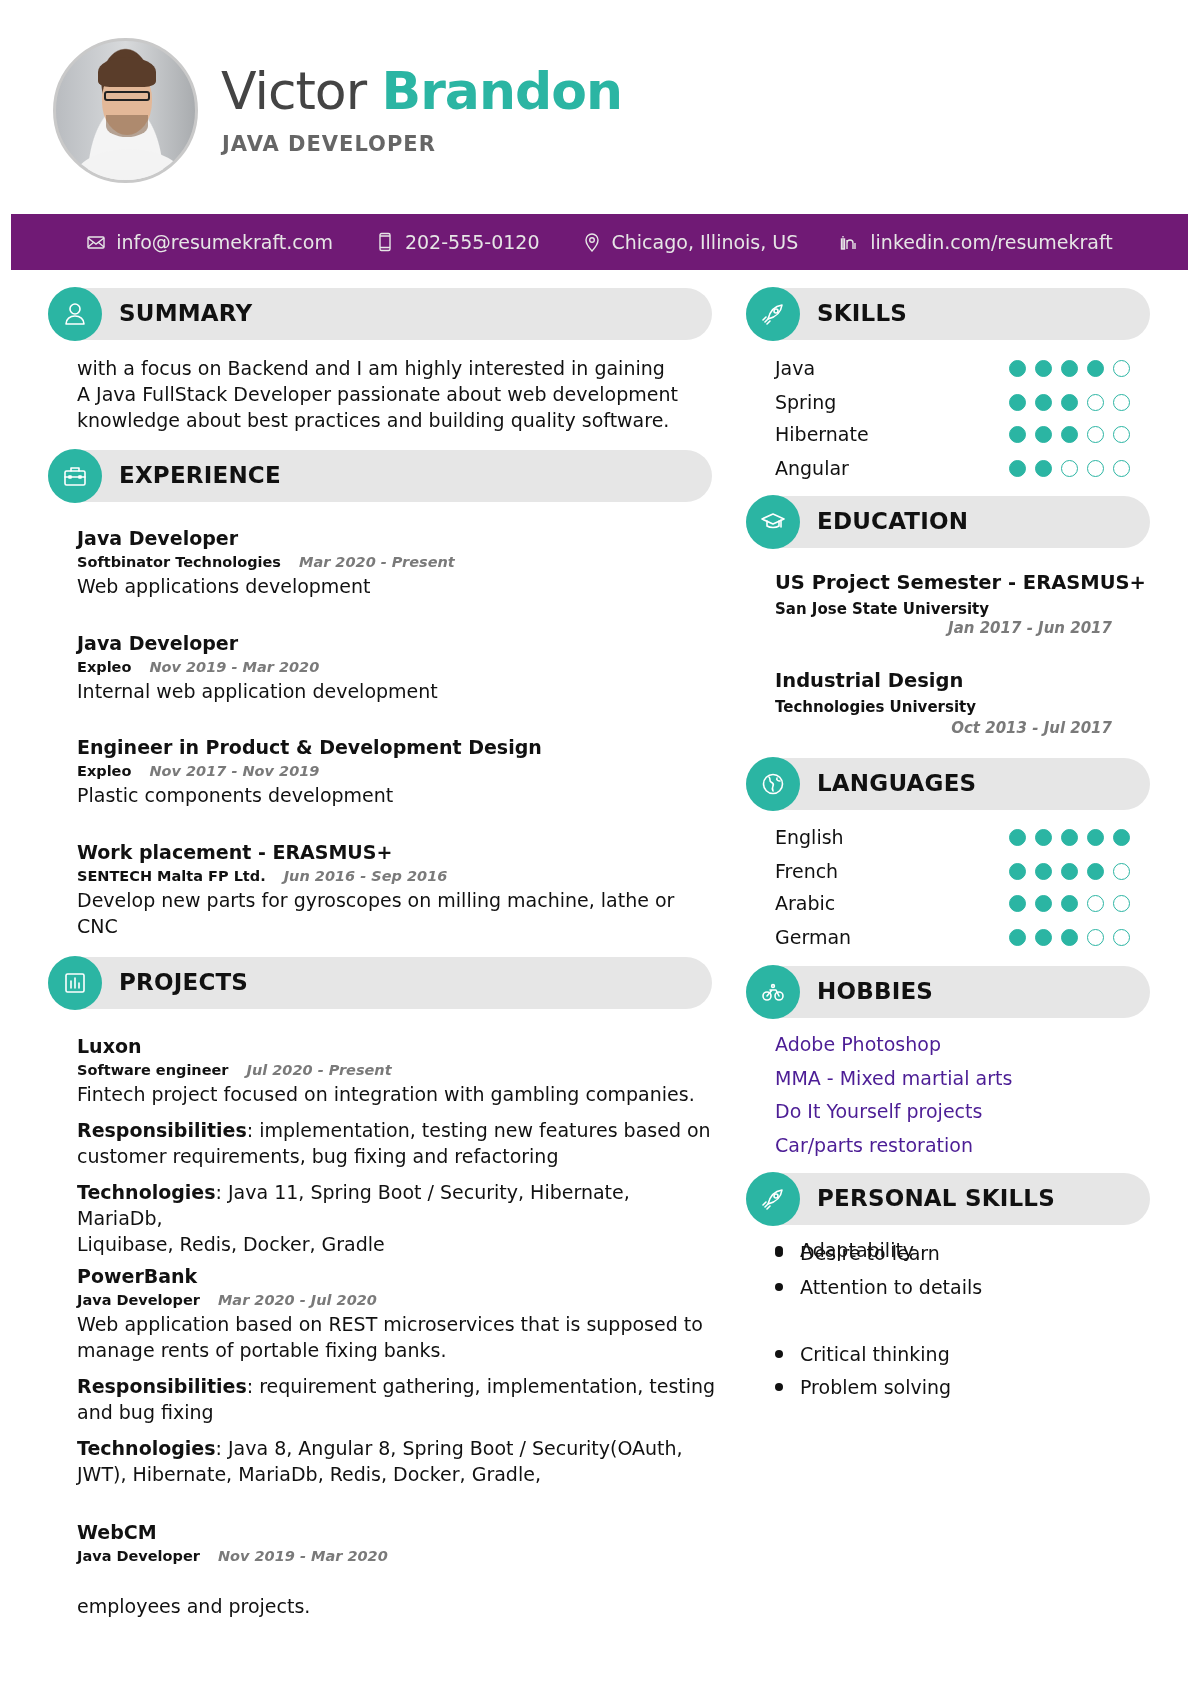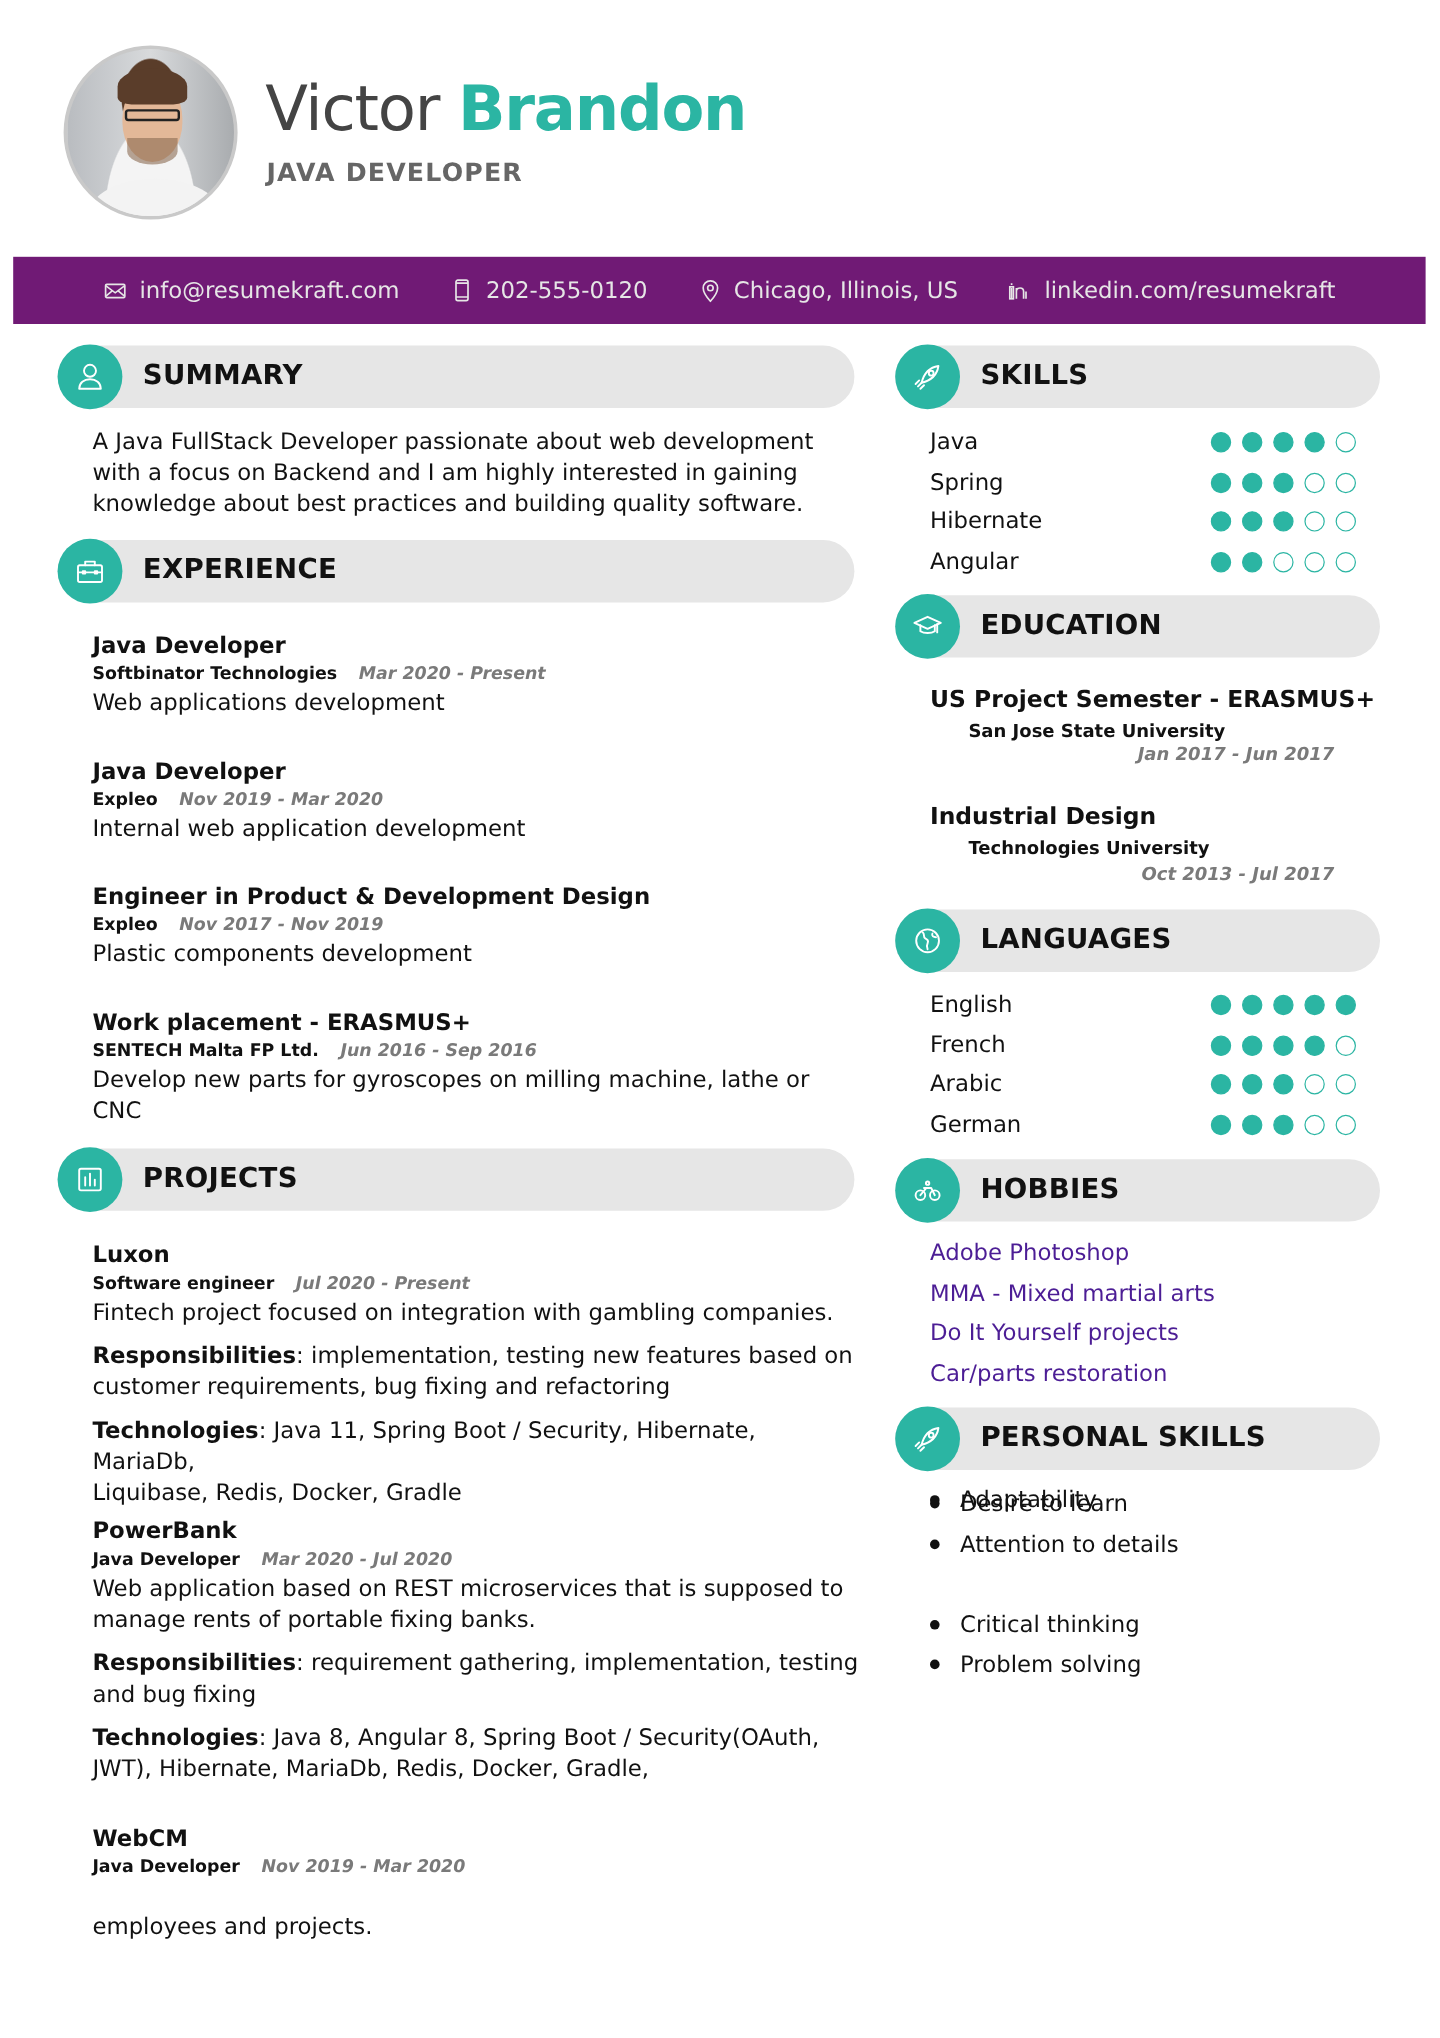--- a/index.html
+++ b/index.html
@@ -47,21 +47,21 @@
   .rating-row .label { font-size: 19px; color: #111; }
   .dots { display: flex; gap: 9px; }
   .dot { width: 17px; height: 17px; border-radius: 50%; border: 1.5px solid #2bb5a3; background: #fff; }
   .dot.on { background: #2bb5a3; }
 
   .list-item { position: absolute; left: 775px; font-size: 19px; line-height: 30px; color: #4c1d95; white-space: nowrap; }
   .bullet-item { position: absolute; left: 775px; font-size: 19px; line-height: 30px; color: #111; white-space: nowrap; display: flex; align-items: center; }
   .bullet-item .b { display: inline-block; width: 8px; height: 8px; border-radius: 50%; background: #111; margin-right: 17px; }
 
   .edu-title { position: absolute; left: 775px; font-size: 19.5px; font-weight: bold; color: #111; white-space: nowrap; }
-  .edu-school { position: absolute; left: 775px; font-size: 15px; font-weight: bold; color: #111; white-space: nowrap; margin-left: 32px; }
+  .edu-school { position: absolute; left: 775px; font-size: 15px; font-weight: bold; color: #111; white-space: nowrap; }
   .edu-date { position: absolute; left: 775px; width: 337px; text-align: right; font-size: 15px; font-weight: bold; font-style: italic; color: #7a7a7a; white-space: nowrap; }
 </style>
 </head>
 <body>
 
 <div class="abs photo">
   <div class="shirt"></div>
     <div class="face"></div>
     <div class="hair"></div>
     <div class="beard"></div>
@@ -104,22 +104,22 @@
 <div class="sec-head" style="left:48px; top:288px; width:664px;">
   <div class="sec-icon">
     <svg viewBox="0 0 28 28">
         <circle cx="14" cy="9" r="5"></circle>
         <path d="M5 24c0-5 4-8 9-8s9 3 9 8z"></path>
       </svg>
   </div>
   <div class="sec-title">SUMMARY</div>
 </div>
 <div class="abs body-text" style="left:77px; top:355px;">
+  <div>with a focus on Backend and I am highly interested in gaining</div>
   <div>A Java FullStack Developer passionate about web development</div>
-  <div>with a focus on Backend and I am highly interested in gaining</div>
   <div>knowledge about best practices and building quality software.</div>
 </div>
 
 <div class="sec-head" style="left:48px; top:450px; width:664px;">
   <div class="sec-icon">
     <svg viewBox="0 0 28 28">
         <rect x="4" y="9" width="20" height="14" rx="1.5"></rect>
         <path d="M10 9V6h8v3M4 15h20"></path>
         <rect x="8" y="14" width="2" height="2"></rect>
         <rect x="18" y="14" width="2" height="2"></rect>

